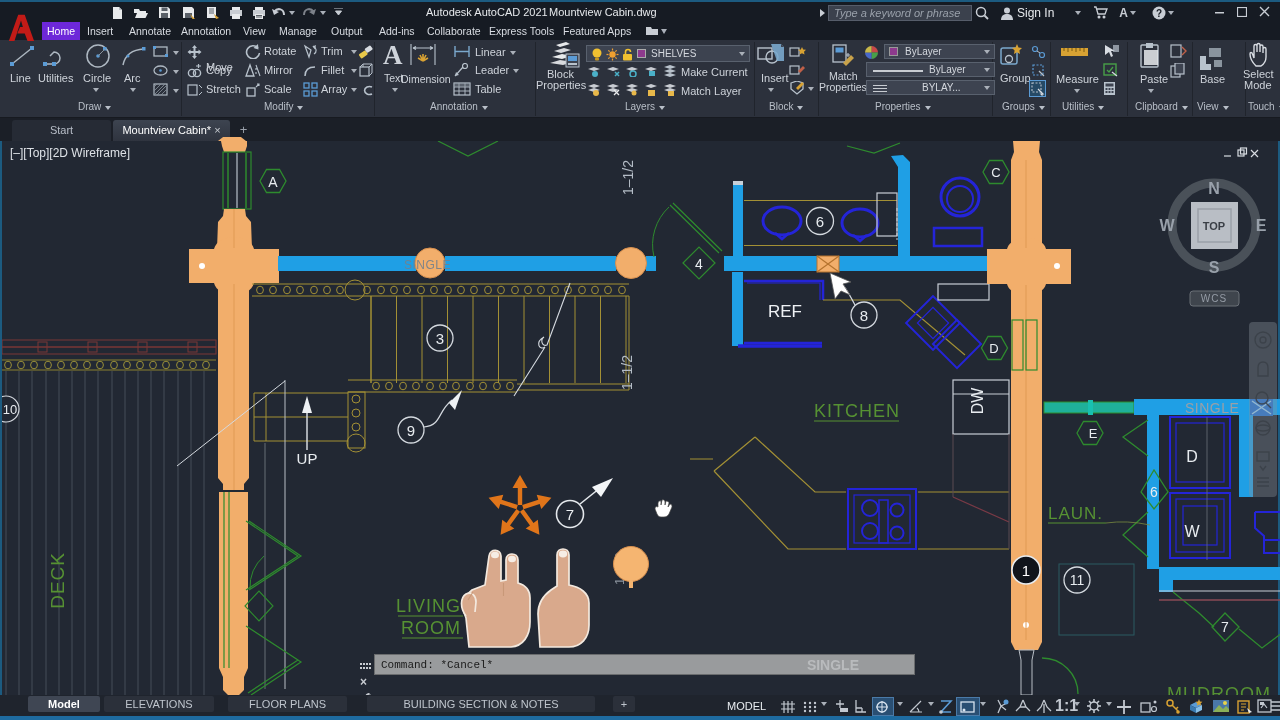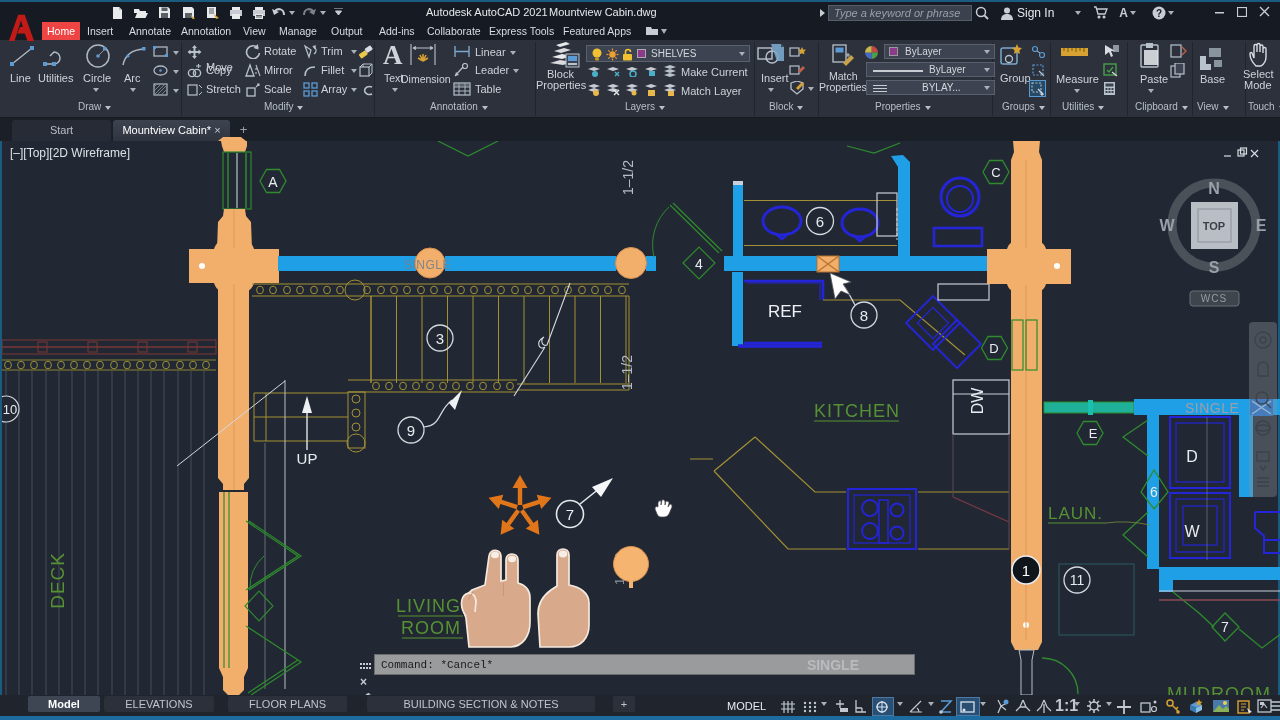--- a/index.html
+++ b/index.html
@@ -4,21 +4,21 @@
 html,body{-webkit-font-smoothing:antialiased;width:1280px;height:720px;overflow:hidden;background:#222833;font-family:"Liberation Sans",sans-serif}
 #app{position:absolute;left:0;top:0;width:1064px;height:720px}
 .abs{position:absolute}
 
 #titlebar{position:absolute;left:0;top:0;width:1280px;height:22px;background:#161b23;border-top:2px solid #1c5b80}
 #titlebar .t{position:absolute;top:4px;color:#e6e9ec;font-size:12px}
 .qicon{position:absolute;top:4px;width:15px;height:14px;color:#c8cdd4;font-size:12px;line-height:14px;text-align:center}
 
 #menutabs{position:absolute;left:0;top:22px;width:1280px;height:18px;background:#161b23}
 #menutabs .mt{position:absolute;top:0;height:18px;line-height:18px;color:#d8dce2;font-size:10.5px;text-align:center;white-space:nowrap}
-#menutabs .sel{background:#ef4444;color:#fff}
+#menutabs .sel{background:#6d28d9;color:#fff}
 
 #ribbon{position:absolute;left:0;top:40px;width:1280px;height:78px;background:#2c313c;border-bottom:1px solid #171a20}
 .rsep{position:absolute;top:2px;width:1px;height:74px;background:#20242c}
 .plabel{position:absolute;top:61px;height:14px;color:#b9bfc8;font-size:10px;white-space:nowrap}
 .plabel:after{content:"";display:inline-block;width:0;height:0;border-left:3px solid transparent;border-right:3px solid transparent;border-top:4px solid #b9bfc8;margin-left:4px}
 .rtxt{position:absolute;color:#ced3da;font-size:11px;white-space:nowrap}
 .tri{position:absolute;width:0;height:0;border-left:3px solid transparent;border-right:3px solid transparent;border-top:4px solid #aab0b9}
 
 #filetabs{position:absolute;left:0;top:118px;width:1280px;height:23px;background:#1b1f27}
 .ftab{position:absolute;top:2px;height:21px;line-height:20px;font-size:11px;text-align:center;border-radius:3px 3px 0 0}

